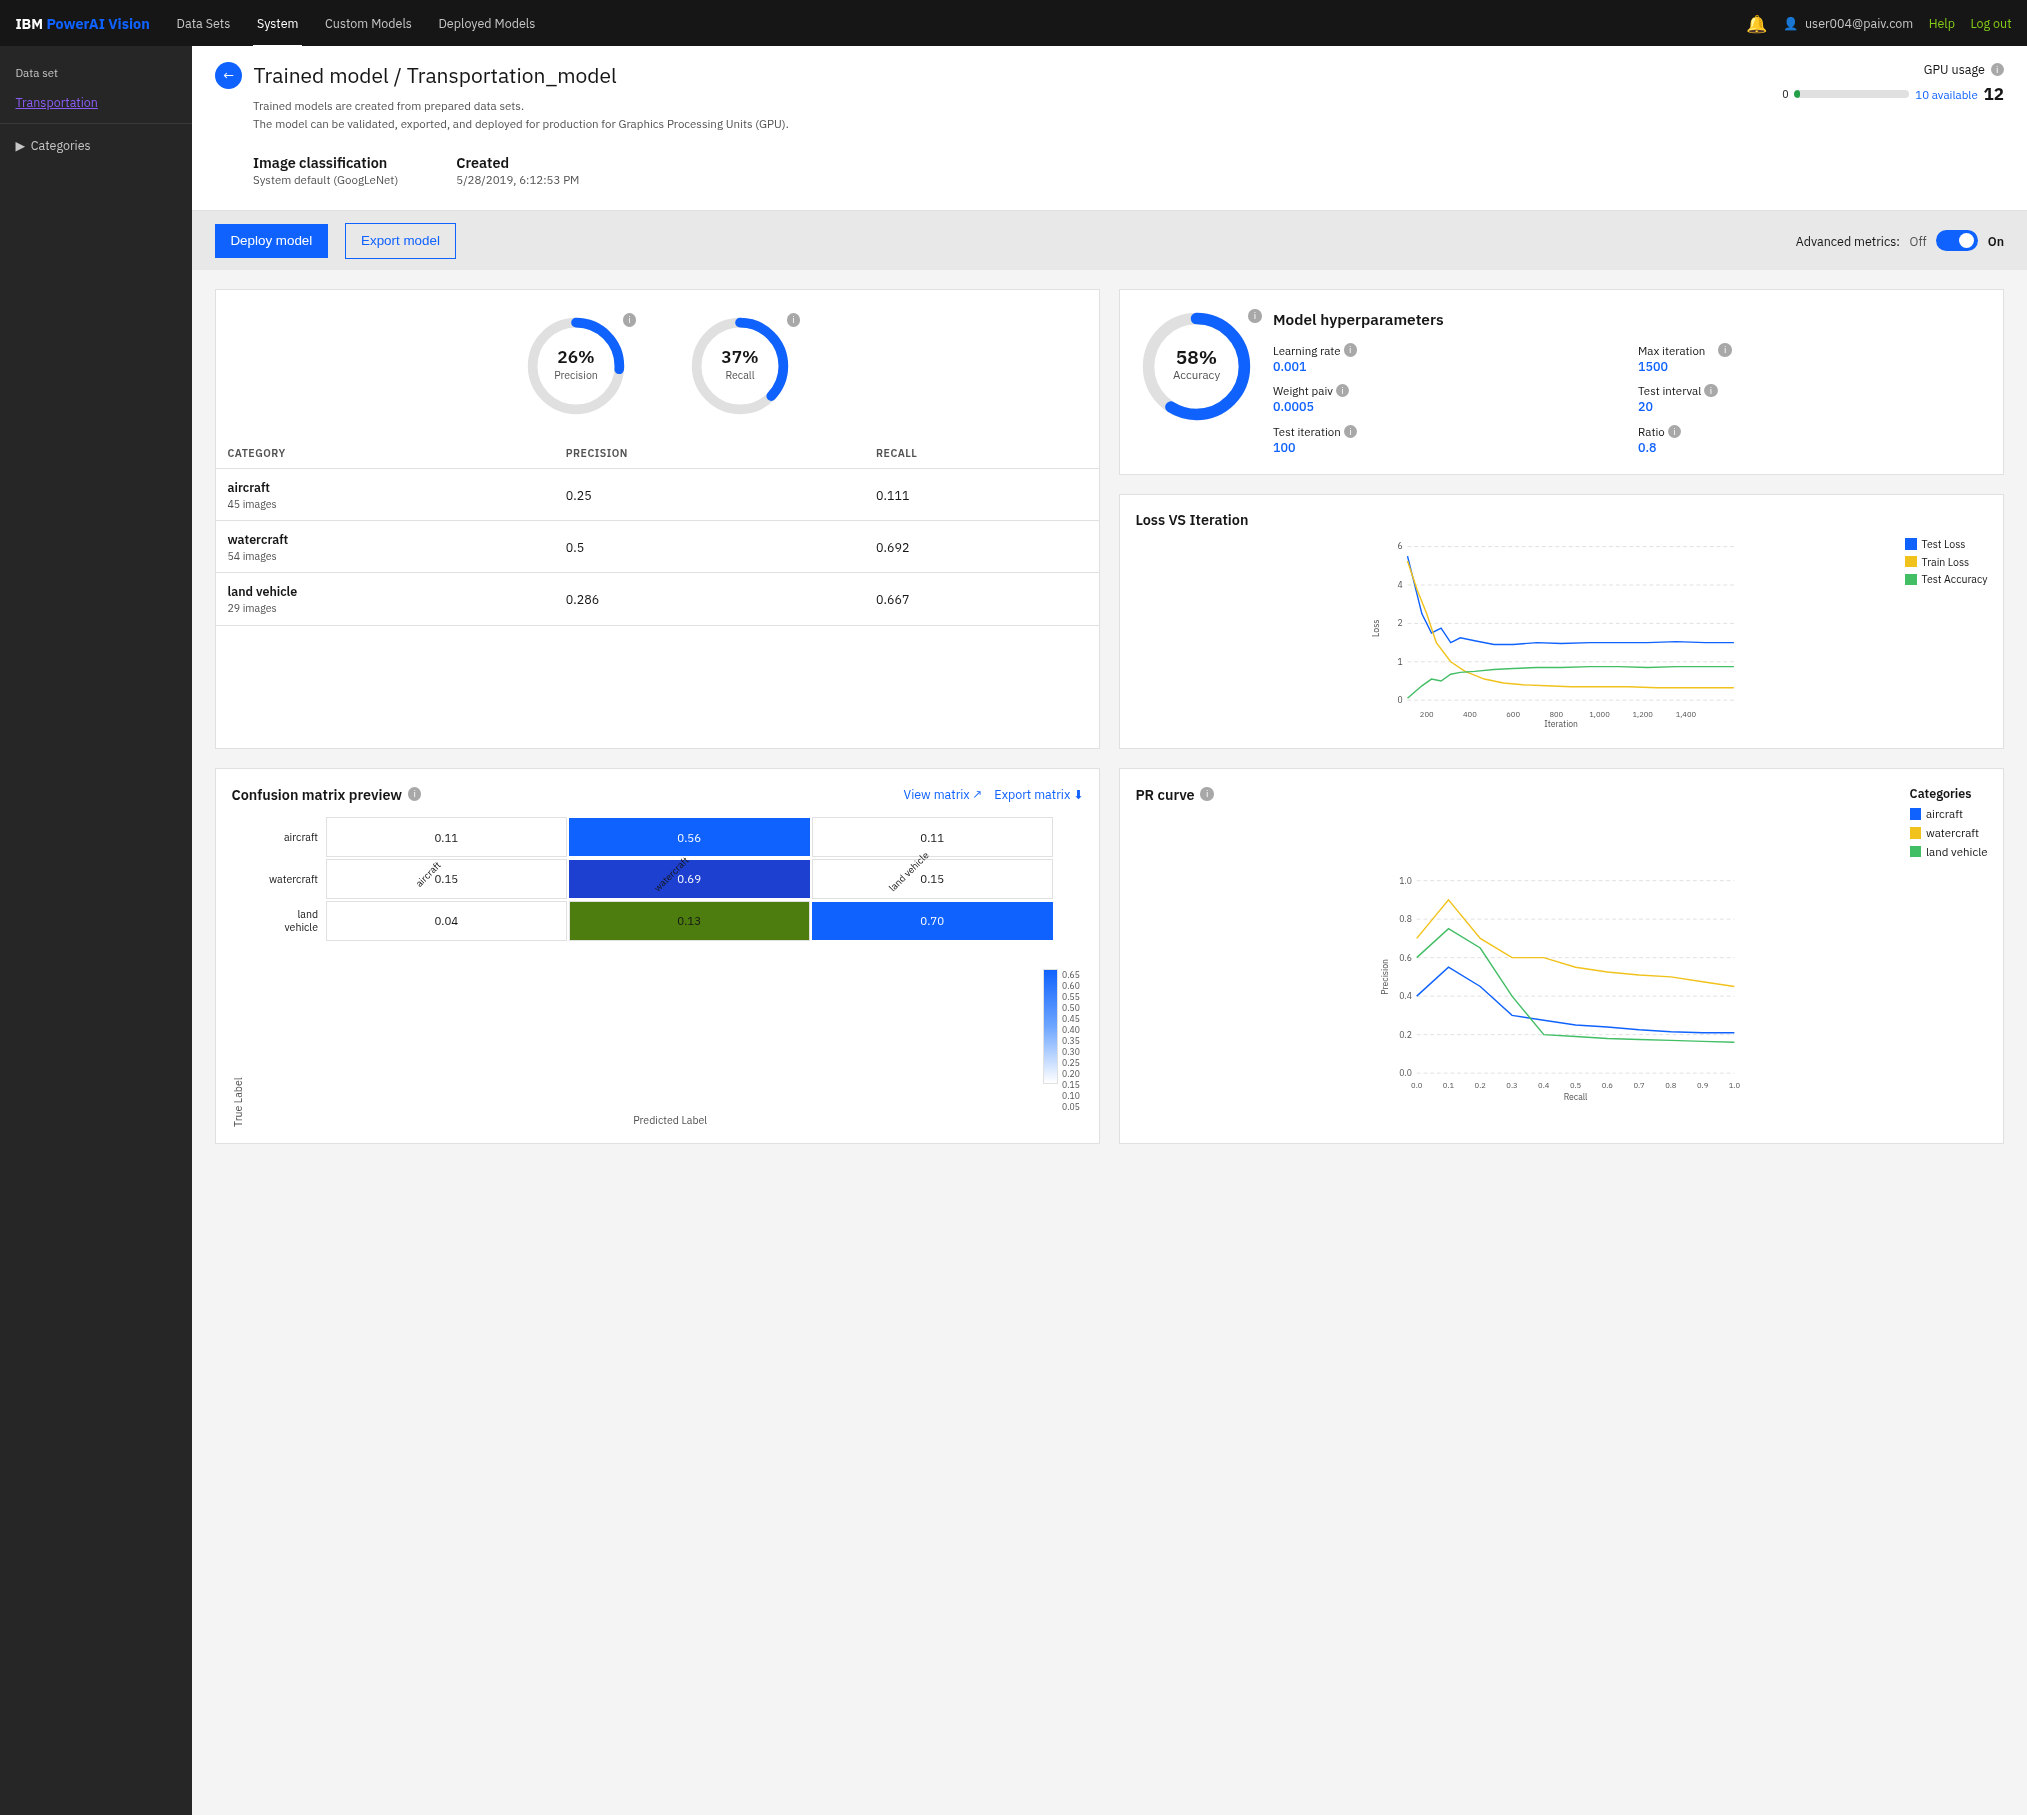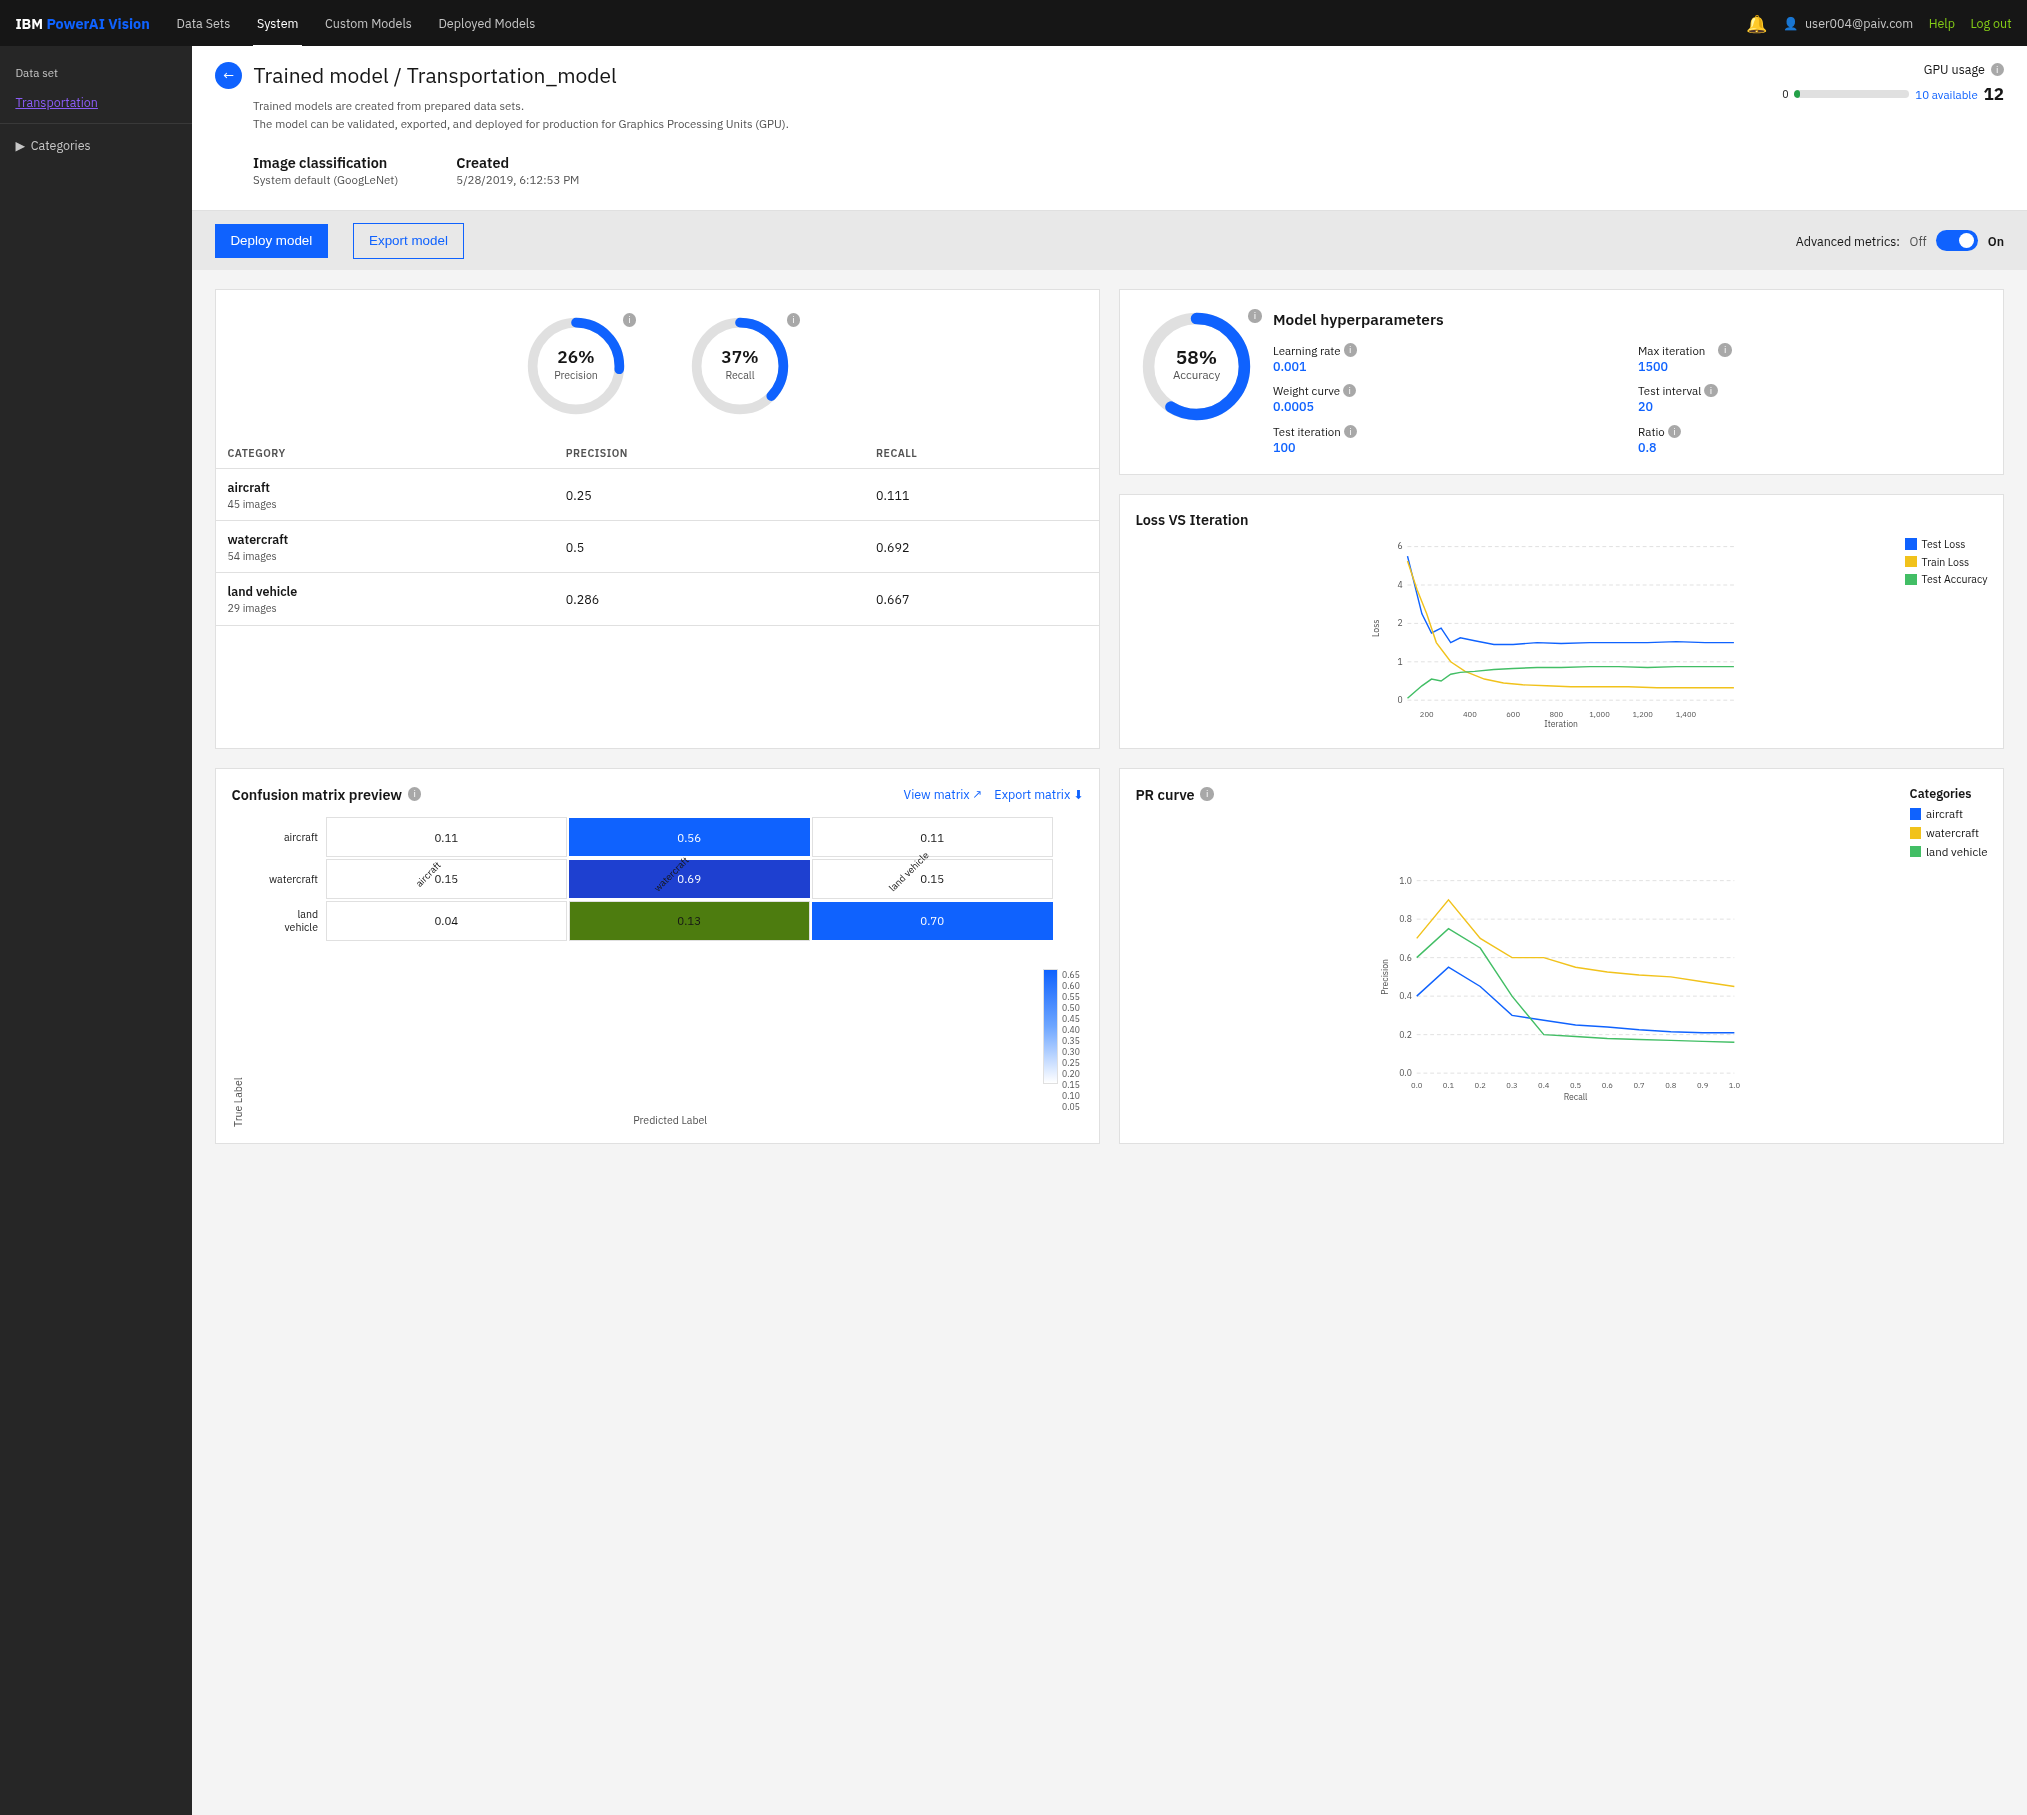--- a/index.html
+++ b/index.html
@@ -41,21 +41,21 @@
     .page-header-top { display: flex; align-items: center; gap: 11.5px; margin-bottom: 7.7px; }
     .back-btn { width: 27px; height: 27px; border-radius: 50%; background: #0f62fe; color: #fff; display: flex; align-items: center; justify-content: center; cursor: pointer; font-size: 13.4px; flex-shrink: 0; }
     .page-title { font-size: 21px; font-weight: 400; color: #161616; }
     .page-subtitle { font-size: 11.5px; color: #525252; margin-left: 38px; line-height: 1.6; margin-bottom: 11.5px; }
     .gpu-bar { width: 115px; height: 7.7px; background: #e0e0e0; border-radius: 3.8px; overflow: hidden; }
     .gpu-bar-fill { height: 100%; background: #24a148; border-radius: 3.8px; }
     .gpu-available { color: #0f62fe; font-size: 11.5px; cursor: pointer; }
 
     
     .actions-bar { background: #e8e8e8; padding: 11.5px 23px; display: flex; align-items: center; }
-    .btn-primary { background: #0f62fe; color: #fff; border: none; padding: 9.6px 15.4px; cursor: pointer; font-size: 13.4px; margin-right: 25px; }
+    .btn-primary { background: #0f62fe; color: #fff; border: none; padding: 9.6px 15.4px; cursor: pointer; font-size: 13.4px; margin-right: 17px; }
     .btn-secondary { background: transparent; color: #0f62fe; border: 1px solid #0f62fe; padding: 9.6px 15.4px; cursor: pointer; font-size: 13.4px; }
     .advanced-metrics { margin-left: auto; display: flex; align-items: center; gap: 9.6px; font-size: 12.5px; color: #161616; }
     .toggle-switch { position: relative; width: 42px; height: 21px; }
     .toggle-switch input { opacity: 0; width: 0; height: 0; }
     .toggle-slider { position: absolute; cursor: pointer; top: 0; left: 0; right: 0; bottom: 0; background: #0f62fe; border-radius: 21px; transition: .3s; }
     .toggle-slider:before { position: absolute; content: ""; height: 15.4px; width: 15.4px; left: 3.8px; bottom: 2.9px; background: #fff; border-radius: 50%; transition: .3s; transform: translateX(19px); }
 
     
     .cat-table { width: 100%; border-collapse: collapse; }
     .cat-table th { text-align: left; font-size: 10.6px; color: #525252; font-weight: 600; padding: 7.7px 11.5px; border-bottom: 1px solid #e0e0e0; letter-spacing: 0.5px; }
@@ -249,21 +249,21 @@
                 </div>
                 <div>
                   <div style="font-size:11.5px; display:flex; align-items:center; gap:13px;">
                     <span>Max iteration</span>
                     <span class="info-icon">i</span>
                   </div>
                   <div style="color:#0f62fe; font-size:12.5px; font-weight:500;">1500</div>
                 </div>
                 <div>
                   <div style="font-size:11.5px; display:flex; align-items:center; gap:2.9px;">
-                    <span>Weight curve</span>
+                    <span>Weight paiv</span>
                     <span class="info-icon">i</span>
                   </div>
                   <div style="color:#0f62fe; font-size:12.5px; font-weight:500;">0.0005</div>
                 </div>
                 <div>
                   <div style="font-size:11.5px; display:flex; align-items:center; gap:2.9px;">
                     <span>Test interval</span>
                     <span class="info-icon">i</span>
                   </div>
                   <div style="color:#0f62fe; font-size:12.5px; font-weight:500;">20</div>

